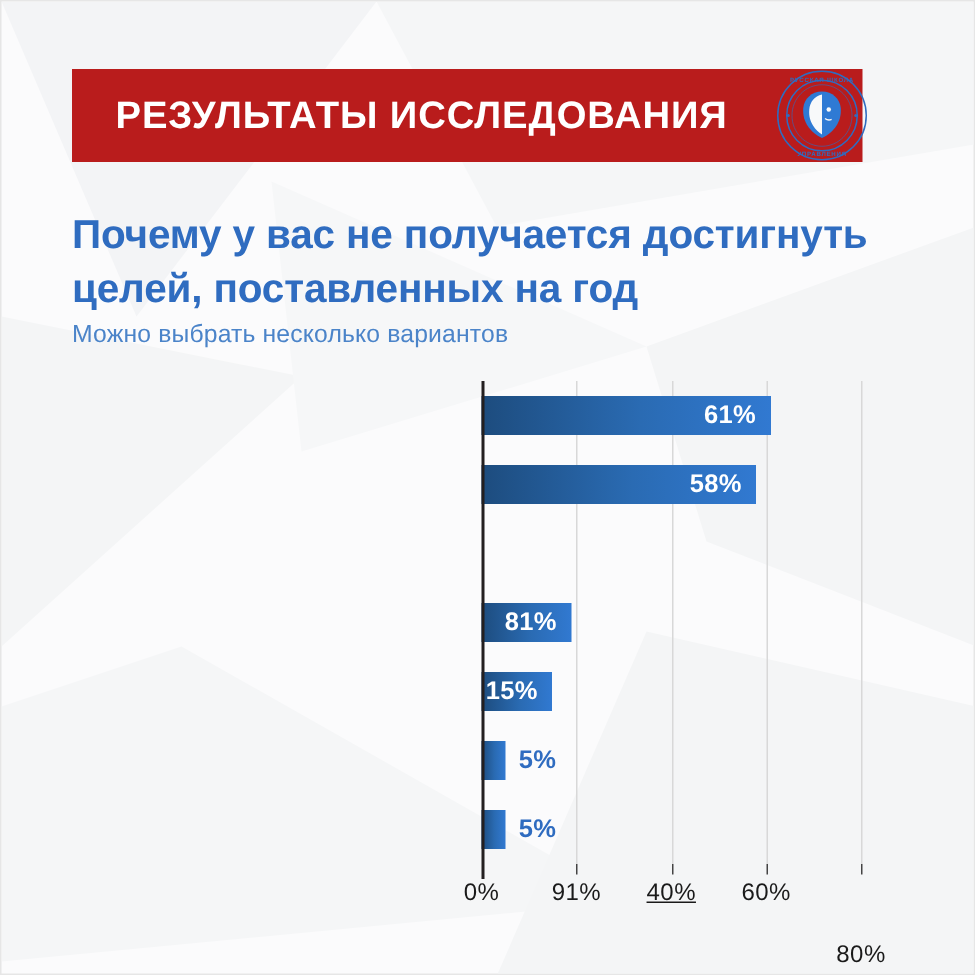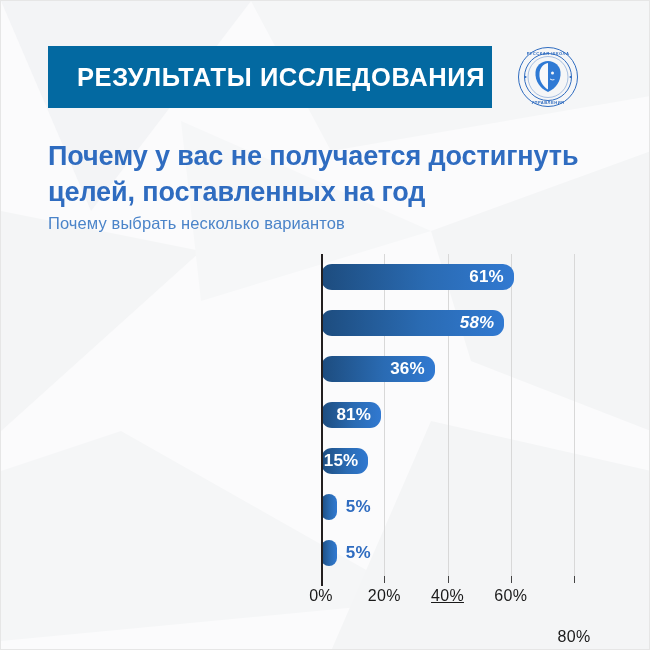--- a/index.html
+++ b/index.html
@@ -17,23 +17,23 @@
     border: 1px solid #e6e6e6;
     box-shadow: 0 2px 6px rgba(0,0,0,0.18);
     font-family: "Liberation Sans", sans-serif;
   }
   
   .facets { position:absolute; inset:0; pointer-events:none; }
   .header-band {
     position: absolute;
     left: 47px;
     top: 45px;
-    width: 444px;
+    width: 527px;
     height: 62px;
-    background: #0369a1;
+    background: #b91c1c;
     display: flex;
     align-items: center;
   }
   .header-band .htxt {
     color: #ffffff;
     font-size: 25.5px;
     font-weight: bold;
     letter-spacing: 0.6px;
     padding-left: 29px;
     white-space: nowrap;
@@ -103,21 +103,20 @@
   }
   .bar {
     position: absolute;
     left: 0;
     top: 10px;
     height: 26px;
     background: linear-gradient(to right, #1d4c7e 0%, #2a6bb3 55%, #3179d1 100%);
     display: flex;
     align-items: center;
     justify-content: flex-end;
-    border-radius: 11px;
   }
   .bar .val-in {
     color: #ffffff;
     font-size: 17px;
     font-weight: bold;
     padding-right: 10px;
     letter-spacing: 0.2px;
   }
   .val-out {
     position: absolute;
@@ -181,42 +180,37 @@
       <g fill="#2f6cc0" font-family="'Liberation Sans',sans-serif" font-size="4.1" font-weight="bold" letter-spacing="0.5">
         <text x="31" y="8.6" text-anchor="middle">РУССКАЯ ШКОЛА</text>
         <text x="31" y="58.2" text-anchor="middle">УПРАВЛЕНИЯ</text>
       </g>
       <circle cx="8.5" cy="31" r="1" fill="#2f6cc0"></circle>
       <circle cx="53.5" cy="31" r="1" fill="#2f6cc0"></circle>
     </svg>
   </div>
 
   <div class="title">Почему у вас не получается достигнуть целей, поставленных на год</div>
-  <div class="subtitle">Почему выбрать несколько вариантов</div>
+  <div class="subtitle">Можно выбрать несколько вариантов</div>
 
   <div class="chart">
     <div class="plot" id="plot">
         <div class="gridline" style="left: 0px; background: transparent;"></div>
         <div class="gridline" style="left: 63.25px;"></div>
         <div class="gridline" style="left: 126.5px;"></div>
         <div class="gridline" style="left: 189.75px;"></div>
         <div class="gridline" style="left: 253px;"></div>
         <div class="row" style="top: 0px; width: 253px;">
           <div class="bar" style="width: 192.912px;">
             <span class="val-in">61%</span>
           </div>
         </div>
         <div class="row" style="top: 46px; width: 253px;">
-          <div class="bar" style="width: 183.425px; font-style: italic;">
+          <div class="bar" style="width: 183.425px;">
             <span class="val-in">58%</span>
-          </div>
-        </div>
-        <div class="row" style="top: 92px; width: 253px;">
-          <div class="bar" style="width: 113.85px;">
-            <span class="val-in">36%</span>
           </div>
         </div>
         <div class="row" style="top: 138px; width: 253px;">
           <div class="bar" style="width: 60.0875px;">
             <span class="val-in">81%</span>
           </div>
         </div>
         <div class="row" style="top: 184px; width: 253px;">
           <div class="bar" style="width: 47.4375px;">
             <span class="val-in">15%</span>
@@ -228,21 +222,21 @@
         </div>
         <div class="row" style="top: 276px; width: 253px;">
           <div class="bar" style="width: 15.8125px;"></div>
           <div class="val-out" style="left: 24.8125px;">5%</div>
         </div>
       </div>
     <div class="axis-y"></div>
   <div class="tick major" style="left: 320px; top: 327px;"></div>
       <div class="tick-label" style="left: 320px; top: 338px;">0%</div>
       <div class="tick" style="left: 383.25px; top: 327px;"></div>
-      <div class="tick-label" style="left: 383.25px; top: 338px;">20%</div>
+      <div class="tick-label" style="left: 383.25px; top: 338px;">91%</div>
       <div class="tick" style="left: 446.5px; top: 327px;"></div>
       <div class="tick-label" style="left: 446.5px; top: 338px; text-decoration: underline;">40%</div>
       <div class="tick" style="left: 509.75px; top: 327px;"></div>
       <div class="tick-label" style="left: 509.75px; top: 338px; text-align: center;">60%</div>
       <div class="tick" style="left: 573px; top: 327px;"></div>
       <div class="tick-label" style="left: 573px; top: 338px; margin-top: 41px;">80%</div>
     </div>
 
 </div>
 

